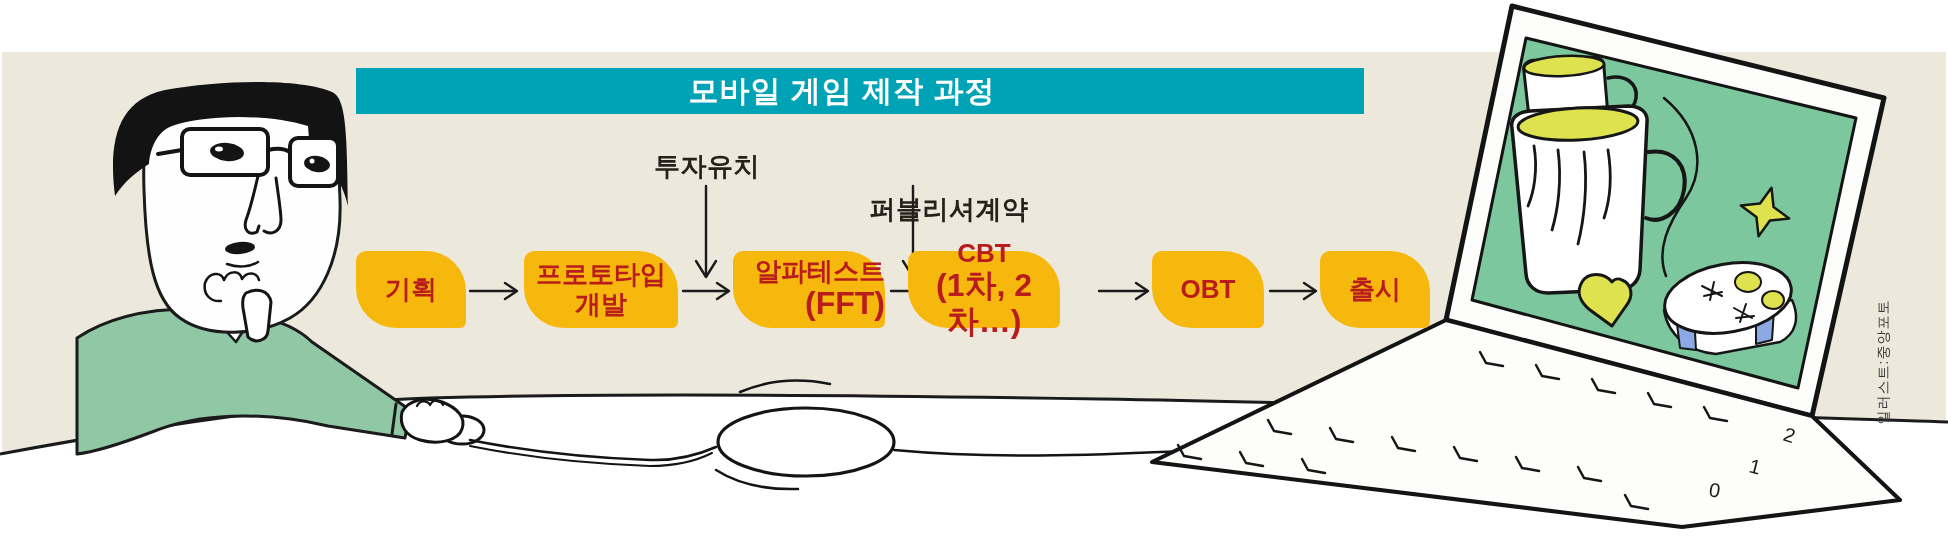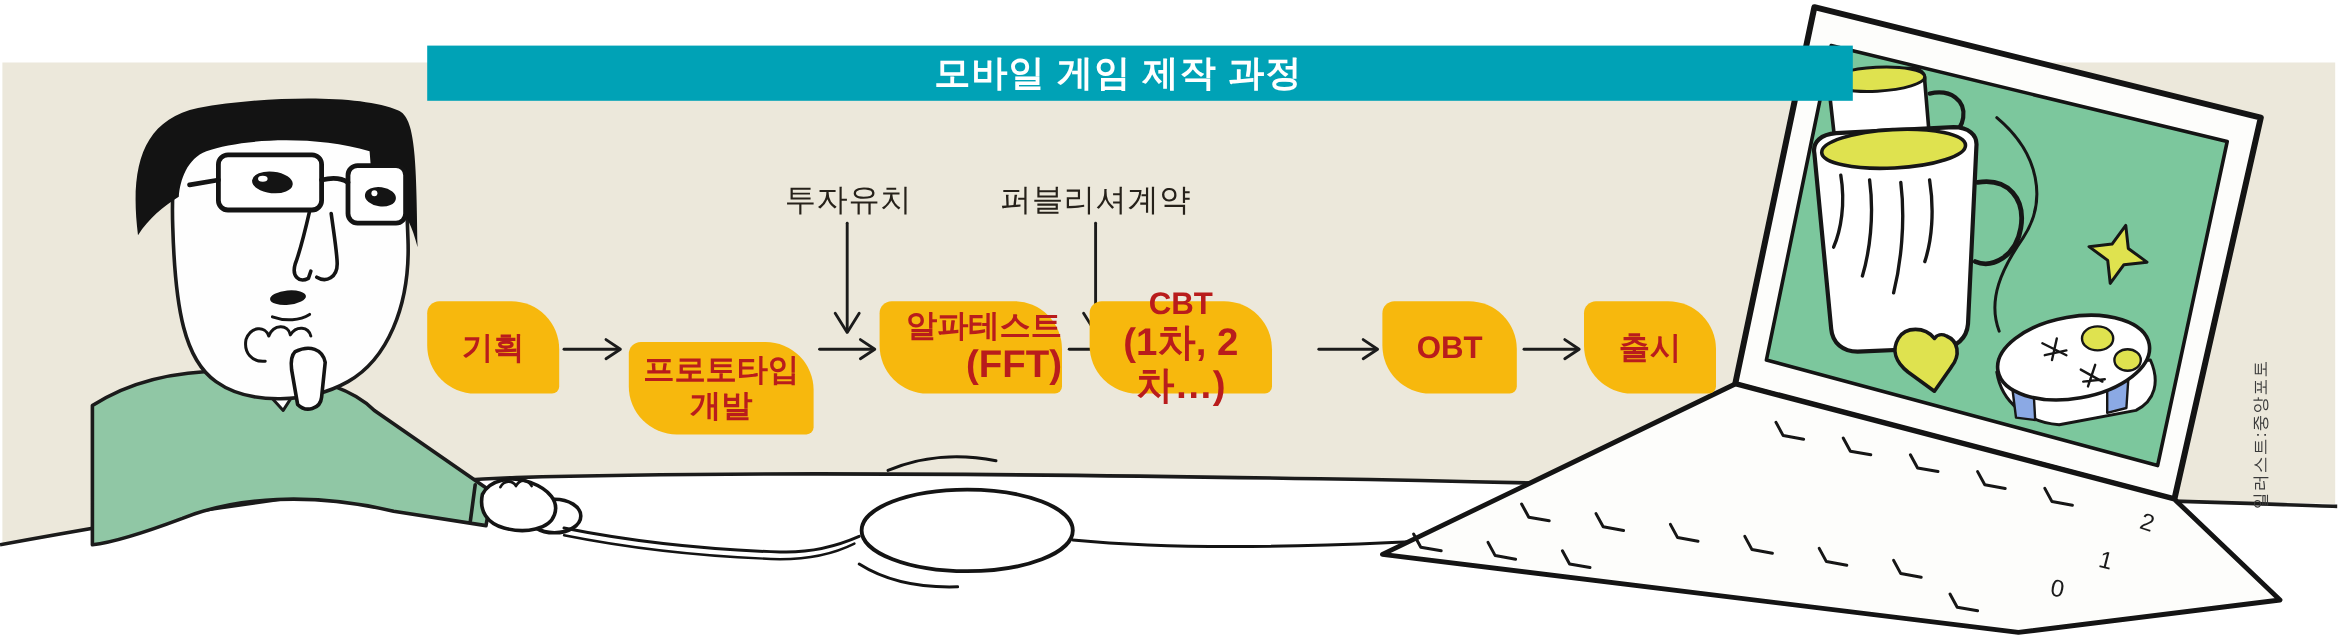--- a/index.html
+++ b/index.html
@@ -2,39 +2,39 @@
 <html><head>
 <meta charset="utf-8">
 <style>
   html,body{margin:0;padding:0;background:#ffffff;}
   .stage{
     position:relative;width:1948px;height:536px;overflow:hidden;background:#ffffff;
     font-family:"Liberation Sans","DejaVu Sans",sans-serif;
   }
   .illustration{position:absolute;left:0;top:0;z-index:1;}
   .title-bar{
-    position:absolute;left:356px;top:38px;width:1188px;height:46px;z-index:3;
+    position:absolute;left:356px;top:68px;width:1008px;height:46px;z-index:3;
     background:#00A2B6;color:#ffffff;display:flex;align-items:center;justify-content:center;
     font-size:30px;font-weight:700;letter-spacing:1px;box-sizing:border-box;padding-right:36px;
   }
   .step{
     position:absolute;top:251px;height:77px;z-index:3;background:#F7B80D;
     border-radius:10px 40px 6px 40px;display:flex;flex-direction:column;
     align-items:center;justify-content:center;text-align:center;
     color:#b91c1c;font-weight:700;font-size:26px;line-height:1.12;
   }
   .step .sub{font-size:32px;}
   .anno{
     position:absolute;top:149px;z-index:3;text-align:center;
-    color:#26211A;font-size:26px;font-weight:400;letter-spacing:0.5px;
-  }
-  .s1{left:356px;width:110px;} .s2{left:524px;width:154px;margin-top:34px;}
+    color:#26211A;font-size:26px;font-weight:700;letter-spacing:0.5px;
+  }
+  .s1{left:356px;width:110px;} .s2{left:524px;width:154px;}
   .s3{left:733px;width:152px;align-items:flex-end;} .s4{left:908px;width:152px;}
   .s5{left:1152px;width:112px;} .s6{left:1320px;width:110px;}
-  .a1{left:647px;width:120px;} .a2{left:828px;width:170px;}
+  .a1{left:647px;width:120px;} .a2{left:864px;width:170px;margin-top:43px;}
   .credit-text{font-size:14px;fill:#3A3A3A;letter-spacing:1px;}
   .kbd-digit{font-size:20px;fill:#1b1b1b;}
 </style>
 </head>
 <body>
 
 <div class="stage">
 
   <svg class="illustration" width="1948" height="536" viewBox="0 0 1948 536">
 

